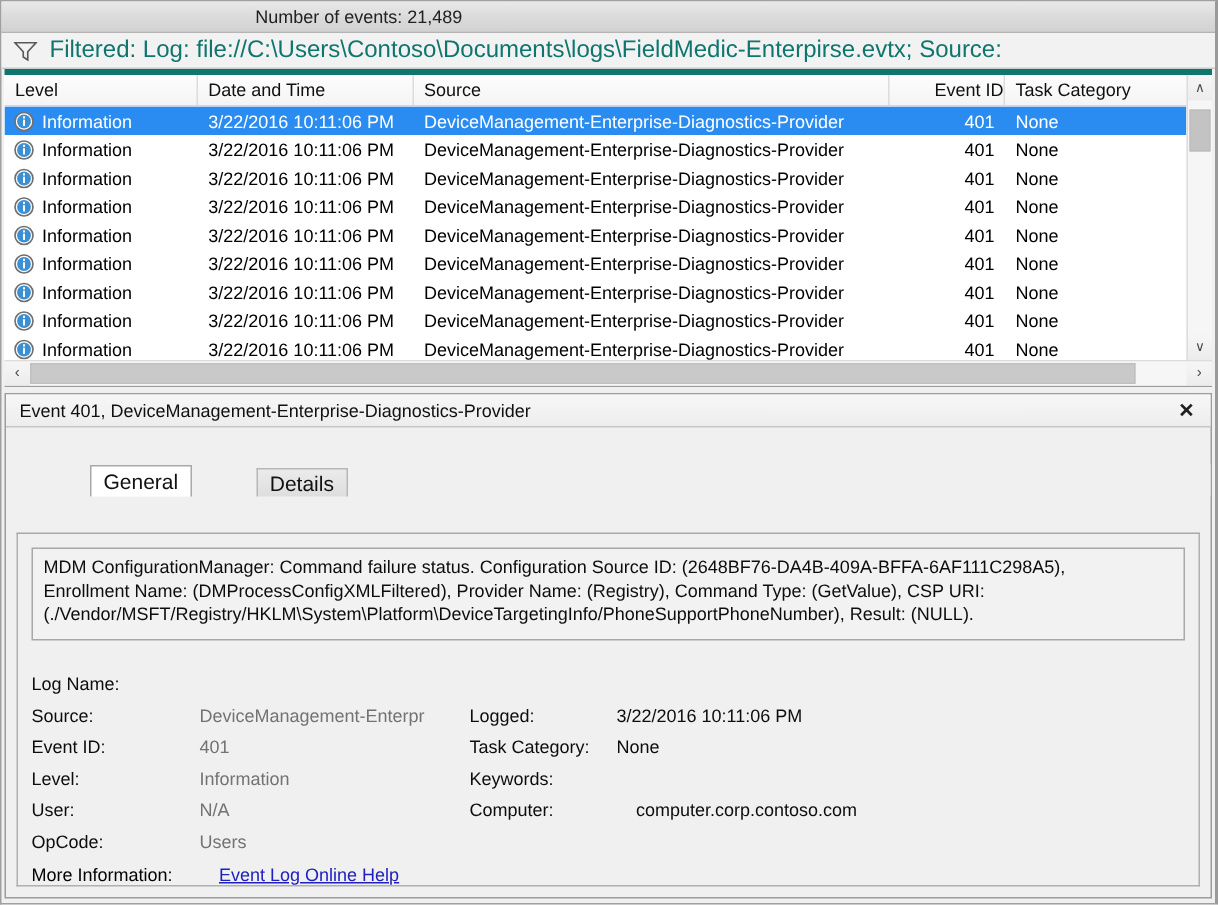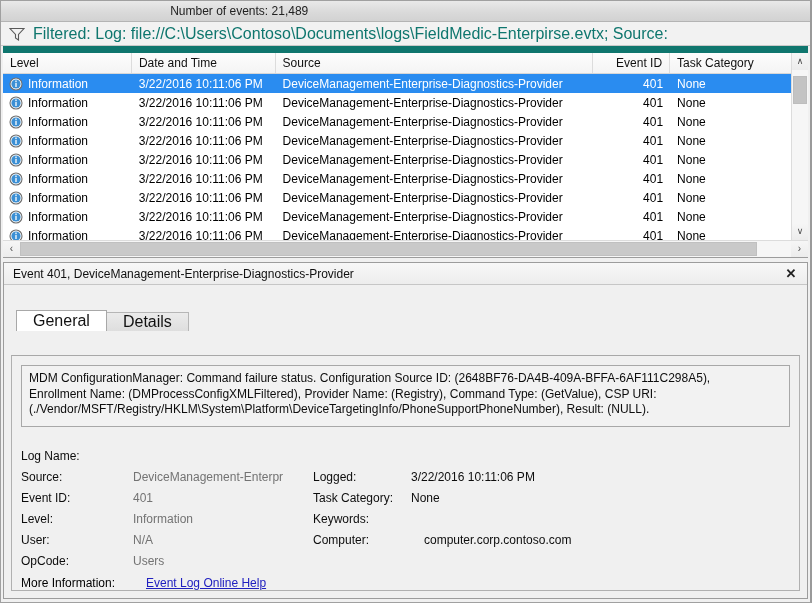--- a/index.html
+++ b/index.html
@@ -74,21 +74,21 @@
     font-size: 16px;
     color: #0f766e;
     white-space: nowrap;
   }
 
   
   .listpane {
     flex: none;
     height: 212px;
     background: #ffffff;
-    border-top: 7px solid #0f766e;
+    border-top: 4px solid #0f766e;
     border-bottom: 1px solid #9c9c9c;
     margin: 0 2px;
     display: flex;
     flex-direction: column;
     box-sizing: border-box;
     position: relative;
   }
   .list-body-wrap {
     flex: 1;
     display: flex;
@@ -116,21 +116,20 @@
     display: flex;
     align-items: center;
     padding-left: 7px;
     box-sizing: border-box;
     border-right: 1px solid #dcdcdc;
     overflow: hidden;
     white-space: nowrap;
   }
   .hcell.num {
     justify-content: flex-end;
-    padding-right: 7px;
     padding-left: 0;
   }
 
   .c-level  { width: 130px; }
   .c-date   { width: 145px; }
   .c-source { width: 320px; }
   .c-eid    { width: 78px;  }
   .c-task   { width: 122px; border-right: none; }
 
   .rows {
@@ -289,30 +288,31 @@
     height: 22px;
     flex: none;
     display: flex;
     align-items: flex-end;
     padding-left: 12px;
     box-sizing: border-box;
     background: #f0f0f0;
   }
   .tab {
     height: 19px;
-    padding: 0 16px;
-    display: flex;
-    align-items: center;
-    font-size: 16px;
+    padding: 0 8px;
+    display: flex;
+    align-items: center;
+    font-size: 14px;
     color: #111111;
     border: 1px solid #b6b6b6;
     border-bottom: none;
     box-sizing: border-box;
     background: linear-gradient(to bottom, #ebebeb, #dedede);
     margin-right: -1px;
+    margin-left: 44px;
   }
   .tab.active {
     background: #ffffff;
     border-color: #a8a8a8;
     height: 21px;
     position: relative;
     z-index: 2;
   }
 
   .tab-content {

